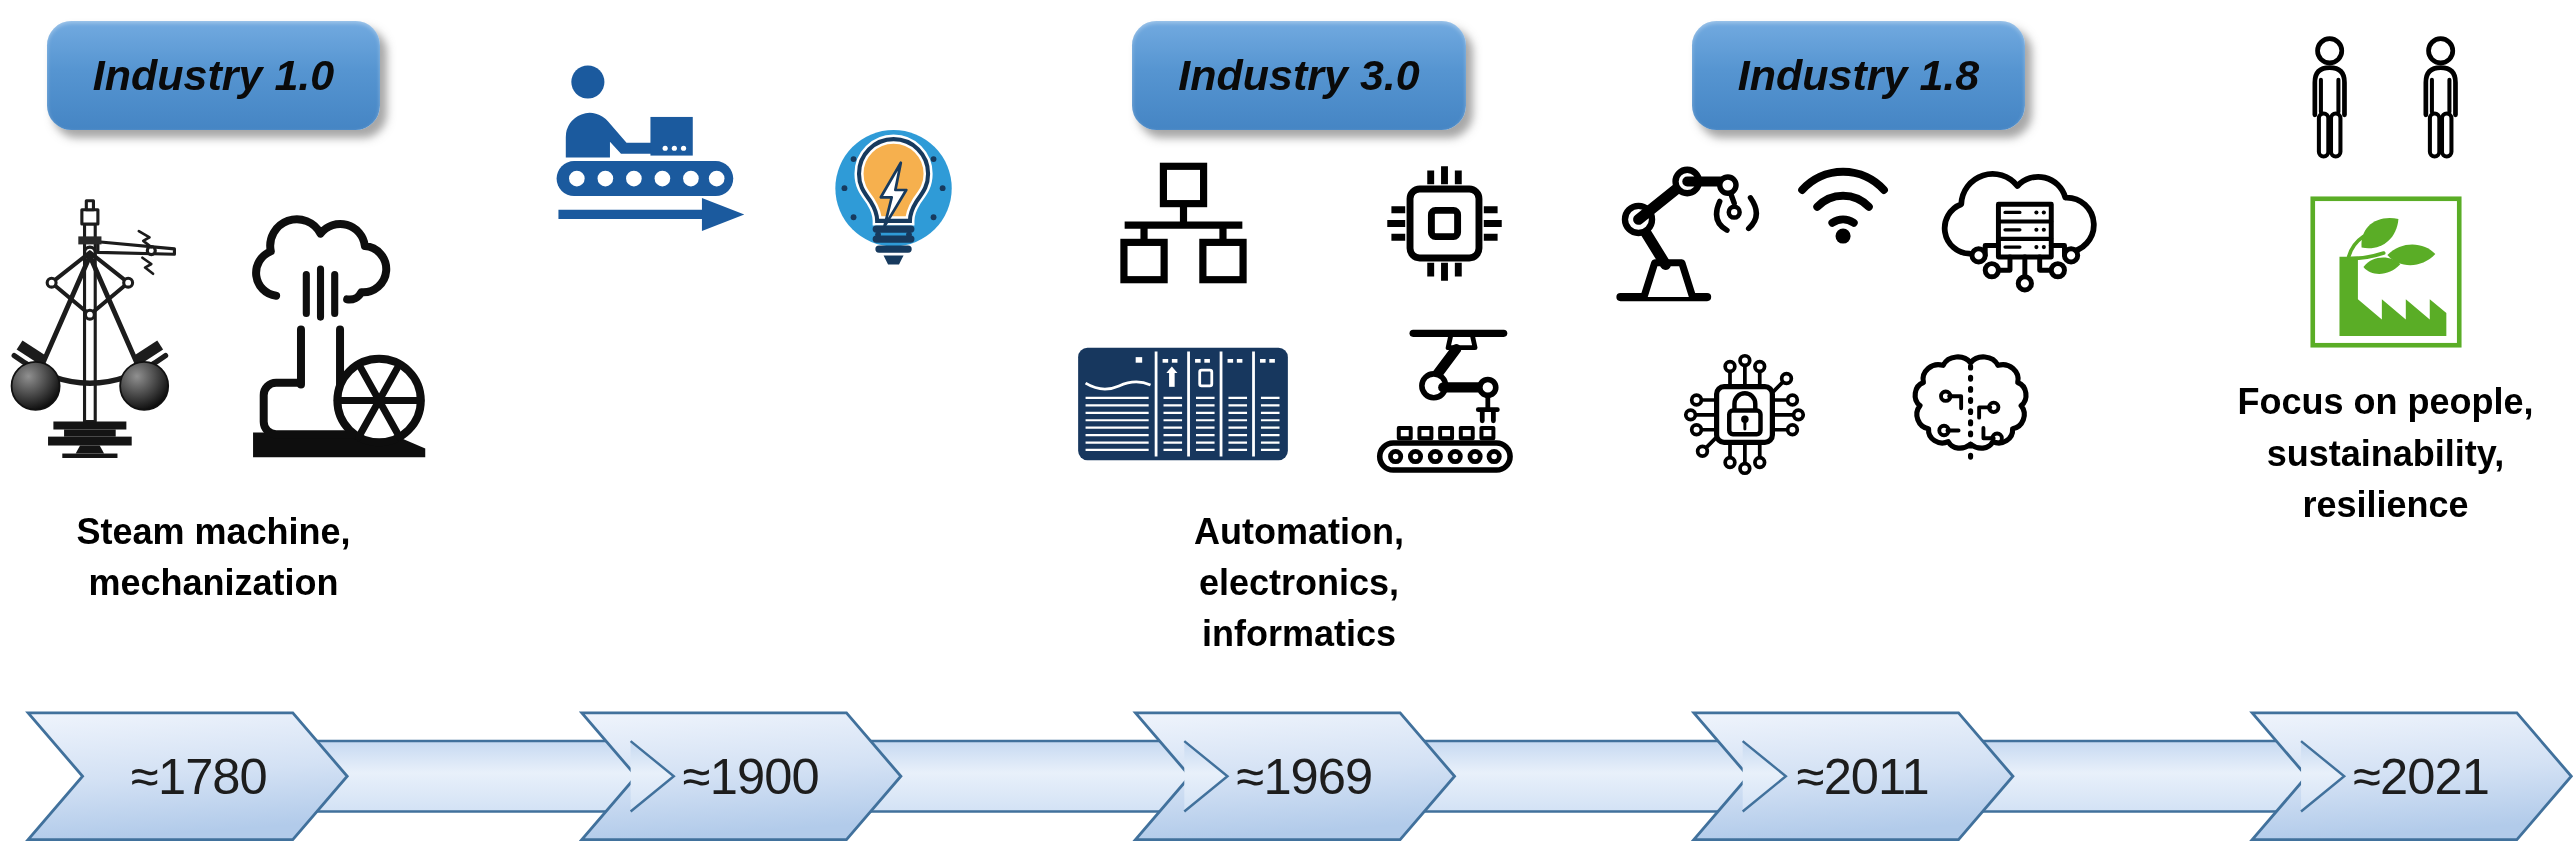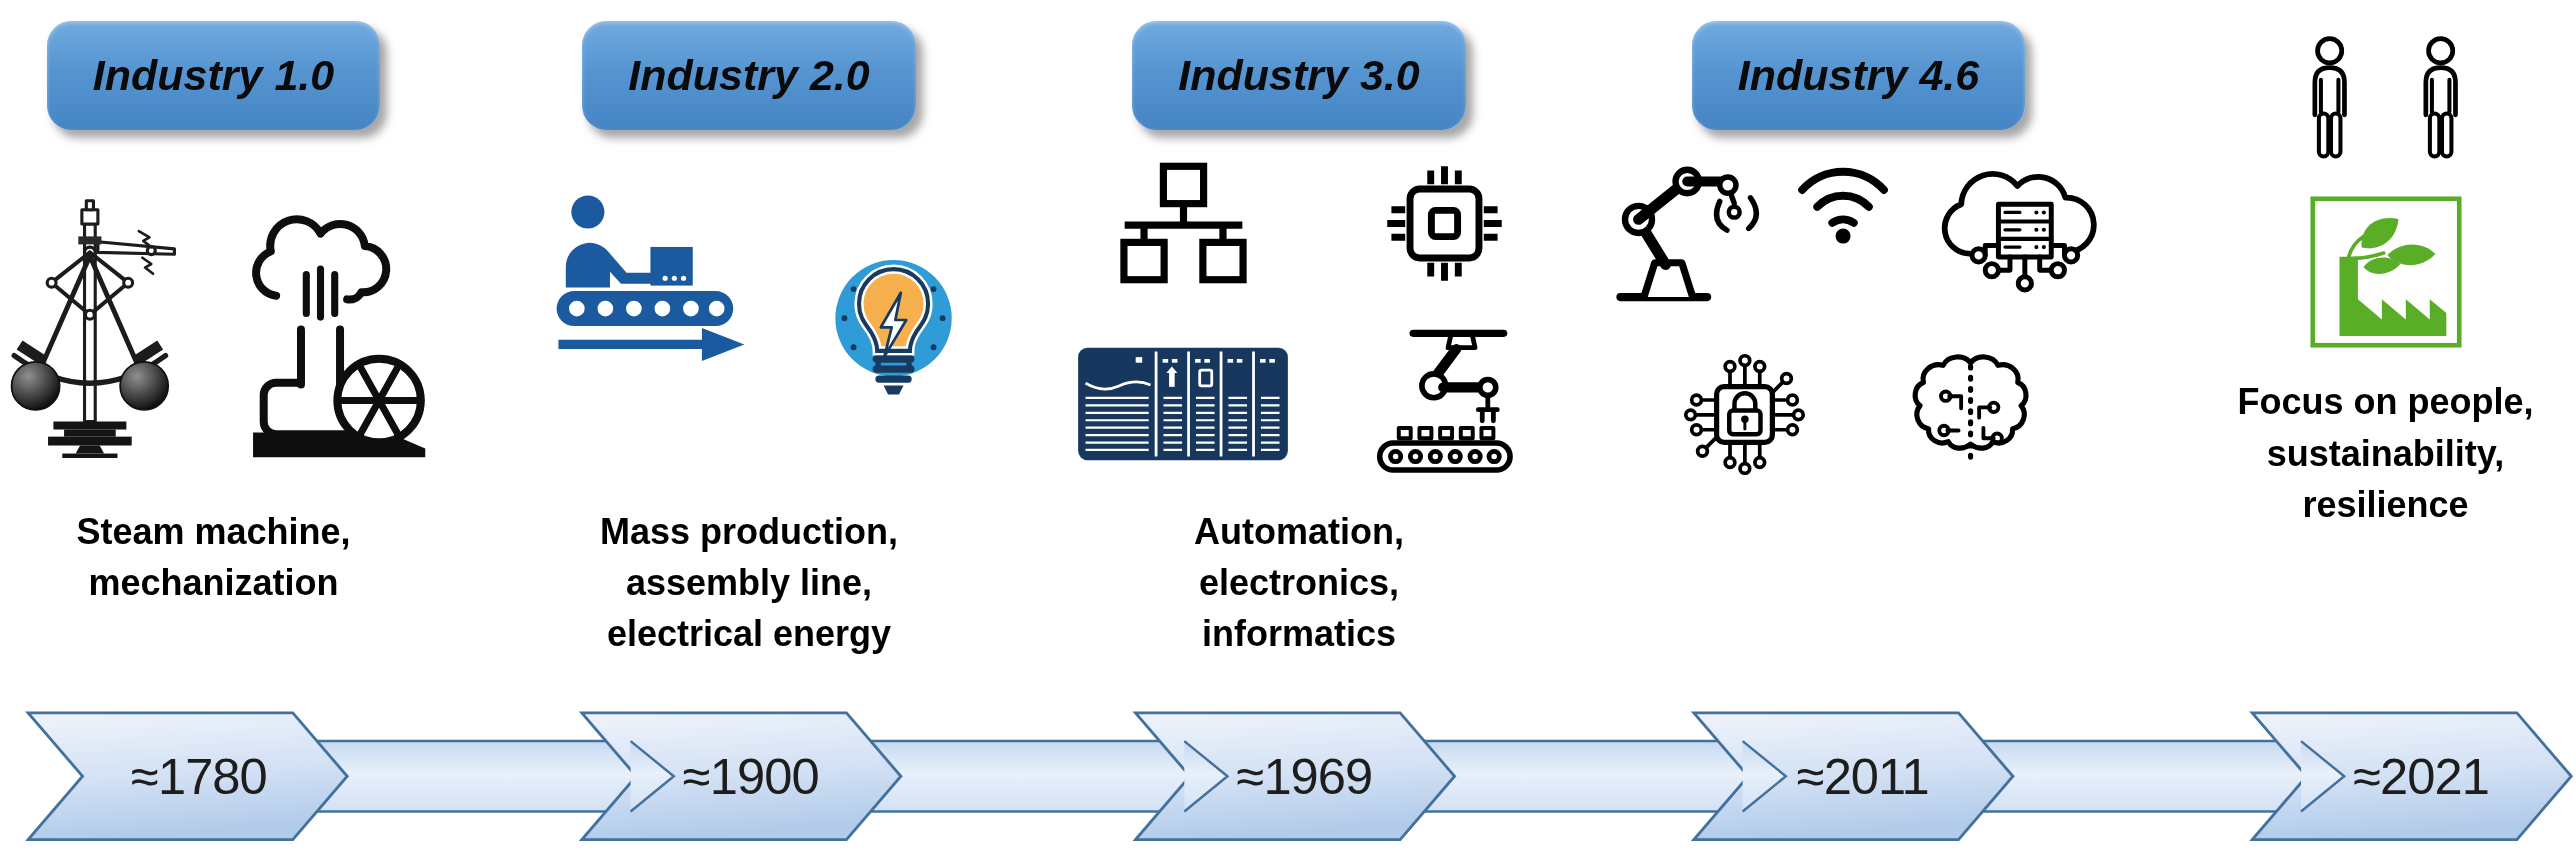--- a/index.html
+++ b/index.html
@@ -104,23 +104,20 @@
           <circle cx="186" cy="218" r="47" fill="#fff"></circle>
           <path d="M139,218 H233 M163,177 L209,259 M209,177 L163,259" stroke-width="8"></path>
         </g>
       </svg>
     </div>
     <div class="desc">Steam machine,
 mechanization</div>
   </div>
 
   <div class="col" id="col2">
-    <div class="pill">
-      <span>Industry 2.0</span>
-    </div>
     <div class="icons">
 
       <svg class="conveyor" width="230" height="174" viewBox="0 0 250 185">
         <g fill="#1b5a9e" stroke="none">
           <circle cx="64" cy="24" r="18"></circle>
           <path d="M40,106 V84 a26,26 0 0 1 46,-17 l20,23 h32 v12 h-38 l-12,-13 v17 z"></path>
           <rect x="132" y="62" width="46" height="42"></rect>
           <rect x="30" y="110" width="192" height="38" rx="19"></rect>
           <path d="M32,163 H192 v10 H32 z"></path>
           <path d="M188,150 L234,168 L188,186 Z"></path>
@@ -156,23 +153,20 @@
         <path d="M82,30 a38,38 0 0 1 38,38 c0,15 -7,22 -13,31 c-5,8 -7,13 -7,21 h-36 c0,-8 -2,-13 -7,-21 c-6,-9 -13,-16 -13,-31 a38,38 0 0 1 38,-38 z" fill="none" stroke="#173a5e" stroke-width="4.5"></path>
         <path d="M90,56 L68,94 h12 l-8,32 24,-40 h-12 z" fill="#ffffff" stroke="#173a5e" stroke-width="3" stroke-linejoin="round"></path>
         <g fill="#173a5e">
           <rect x="59" y="125" width="46" height="8" rx="4"></rect>
           <rect x="59" y="136" width="46" height="8" rx="4"></rect>
           <rect x="62" y="147" width="40" height="8" rx="4"></rect>
           <path d="M71,158 h22 l-5,10 h-12 z"></path>
         </g>
       </svg>
     </div>
-    <div class="desc">Mass production,
-assembly line,
-electrical energy</div>
   </div>
 
   <div class="col" id="col3">
     <div class="pill">
       <span>Industry 3.0</span>
     </div>
     <div class="icons">
 
       <svg width="145" height="122" viewBox="0 0 200 170">
         <g stroke="#000" fill="none" stroke-width="10">
@@ -245,21 +239,21 @@
         </g>
       </svg>
     </div>
     <div class="desc">Automation,
 electronics,
 informatics</div>
   </div>
 
   <div class="col" id="col4">
     <div class="pill">
-      <span>Industry 4.6</span>
+      <span>Industry 1.8</span>
     </div>
     <div class="icons">
       <div class="icon-row row1">
 
         <svg width="158" height="158" viewBox="0 0 175 175">
           <g stroke="#000" fill="none" stroke-width="8" stroke-linejoin="round" stroke-linecap="round">
             <path d="M16,164 H112" stroke-width="9"></path>
             <path d="M42,164 L54,126 H84 L96,164" fill="#fff"></path>
             <path d="M66,128 L40,86" stroke-width="12"></path>
             <circle cx="36" cy="78" r="15" fill="#fff" stroke-width="7"></circle>

